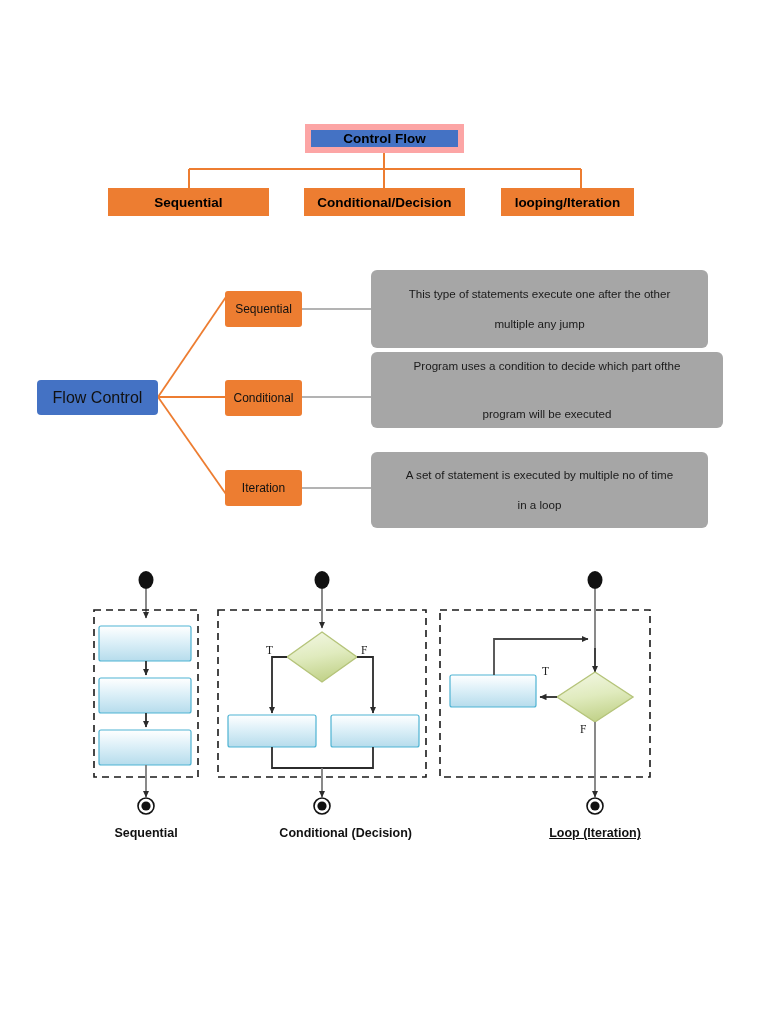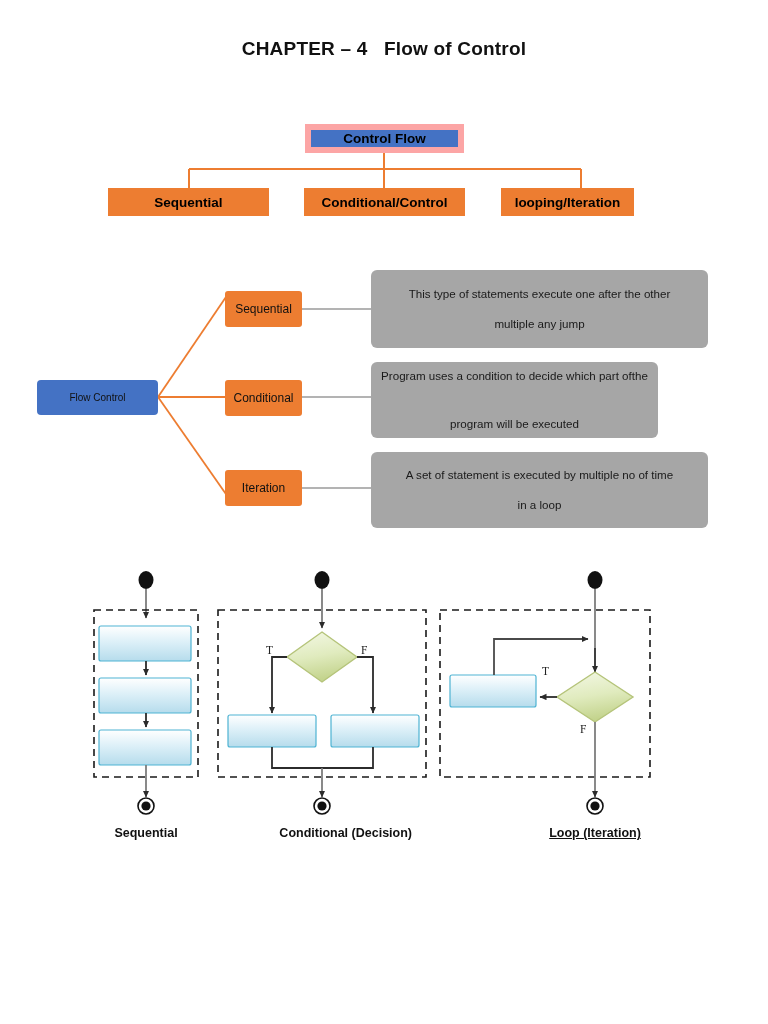--- a/index.html
+++ b/index.html
@@ -49,21 +49,21 @@
   .s1 svg { position: absolute; top: 0; left: 0; }
 
   
   .s2 { position: absolute; top: 0; left: 0; width: 768px; height: 1024px; pointer-events: none; }
   .s2 svg { position: absolute; top: 0; left: 0; }
   .fc-blue {
     position: absolute;
     background: #4472C4;
     border-radius: 4px;
     color: #111111;
-    font-size: 10px;
+    font-size: 16px;
     display: flex; align-items: center; justify-content: center;
   }
   .fc-orange {
     position: absolute;
     background: #ED7D31;
     border-radius: 3px;
     color: #111111;
     font-size: 12px;
     display: flex; align-items: center; justify-content: center;
   }
@@ -98,38 +98,37 @@
     font-size: 11.5px;
     color: #222222;
     font-family: "Liberation Serif", serif;
   }
 </style>
 </head>
 <body>
 
 <div class="page">
 
-  <div class="title">CHAPTER – 4   Flow of Control</div>
 
   <div class="s1">
     <svg width="768" height="240">
 
       <line x1="384" y1="153" x2="384" y2="188" stroke="#ED7D31" stroke-width="2"></line>
 
       <line x1="189" y1="169" x2="581" y2="169" stroke="#ED7D31" stroke-width="2"></line>
 
       <line x1="189" y1="169" x2="189" y2="188" stroke="#ED7D31" stroke-width="2"></line>
       <line x1="581" y1="169" x2="581" y2="188" stroke="#ED7D31" stroke-width="2"></line>
     </svg>
 
     <div class="box-blue-flat" style="left:305px; top:124px; width:159px; height:29px;">Control Flow</div>
 
     <div class="box-orange-flat" style="left:108px; top:188px; width:161px; height:28px;">Sequential</div>
 
-    <div class="box-orange-flat" style="left:304px; top:188px; width:161px; height:28px;">Conditional/Control</div>
+    <div class="box-orange-flat" style="left:304px; top:188px; width:161px; height:28px;">Conditional/Decision</div>
 
     <div class="box-orange-flat" style="left:501px; top:188px; width:133px; height:28px;">looping/Iteration</div>
   </div>
 
   <div class="s2">
     <svg width="768" height="1024">
 
       <line x1="158" y1="397" x2="228" y2="294" stroke="#ED7D31" stroke-width="1.8"></line>
       <line x1="158" y1="397" x2="228" y2="397" stroke="#ED7D31" stroke-width="1.8"></line>
       <line x1="158" y1="397" x2="228" y2="497" stroke="#ED7D31" stroke-width="1.8"></line>
@@ -141,21 +140,21 @@
 
     <div class="fc-blue" style="left:37px; top:380px; width:121px; height:35px; pointer-events:auto;">Flow Control</div>
 
     <div class="fc-orange" style="left:225px; top:291px; width:77px; height:36px; pointer-events:auto;">Sequential</div>
     <div class="fc-gray" style="left:371px; top:270px; width:337px; height:78px; pointer-events:auto;">
       <span>This type of statements execute one after the other</span>
       <span>multiple any jump</span>
     </div>
 
     <div class="fc-orange" style="left:225px; top:380px; width:77px; height:36px; pointer-events:auto;">Conditional</div>
-    <div class="fc-gray" style="left:371px; top:362px; width:287px; height:76px; pointer-events:auto;gap:18px;">
+    <div class="fc-gray" style="left:371px; top:352px; width:352px; height:76px; pointer-events:auto;gap:18px;">
       <span>Program uses a condition to decide which part ofthe</span>
       <span>program will be executed</span>
     </div>
 
     <div class="fc-orange" style="left:225px; top:470px; width:77px; height:36px; pointer-events:auto;">Iteration</div>
     <div class="fc-gray" style="left:371px; top:452px; width:337px; height:76px; pointer-events:auto;">
       <span>A set of statement is executed by multiple no of time</span>
       <span>in a loop</span>
     </div>
   </div>

